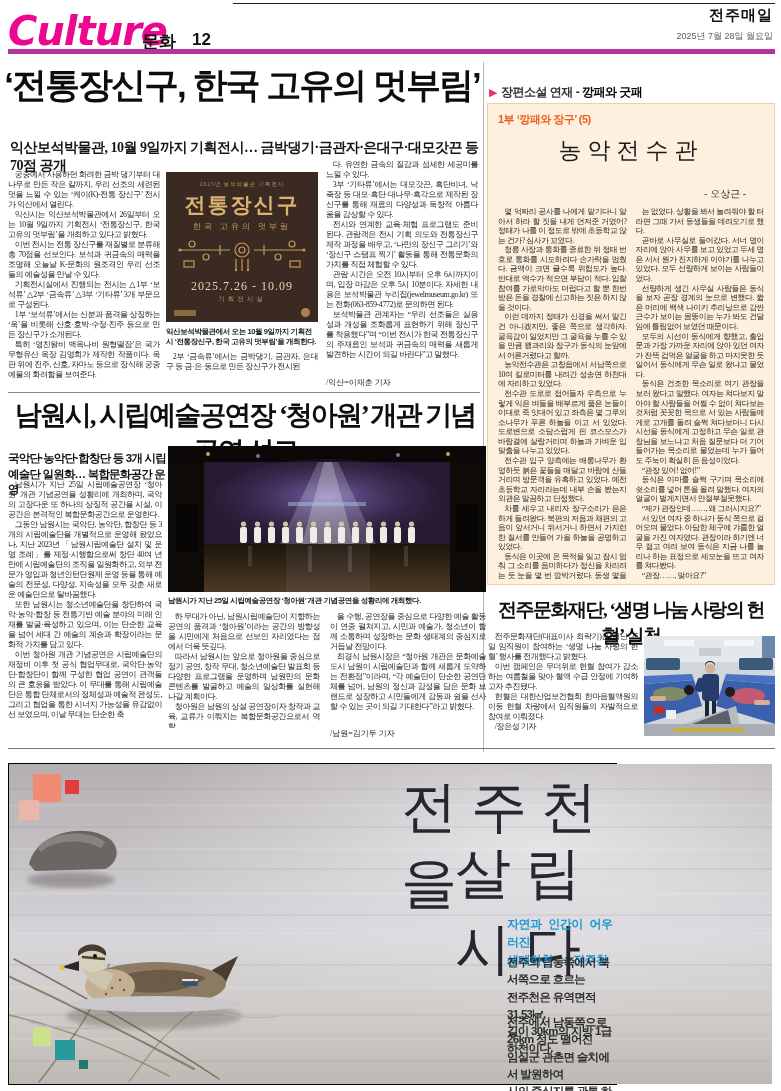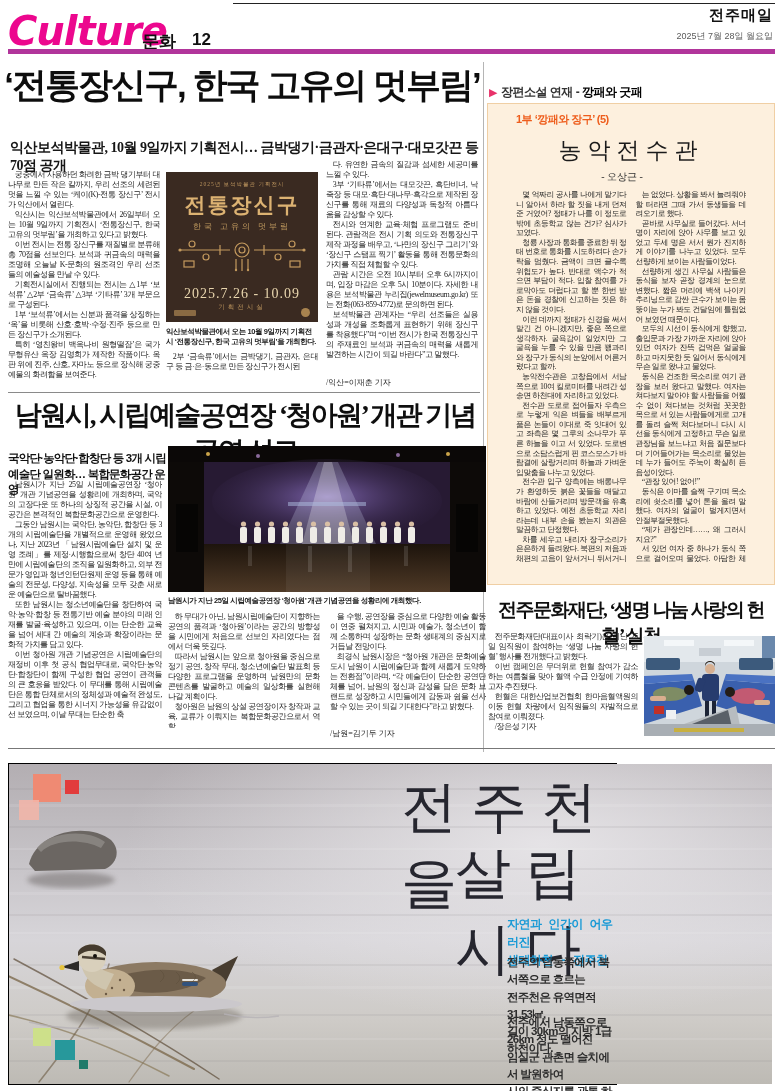--- a/index.html
+++ b/index.html
@@ -30,40 +30,40 @@
   .caption{font-size:7.5px;line-height:1.3;color:#222;font-weight:bold;
         font-family:"Liberation Sans","DejaVu Sans",sans-serif;letter-spacing:-0.4px}
   .byline-abs{position:absolute;font-size:8px;color:#1d1d1d;text-align:left}
 
   
   .poster{position:absolute;left:166px;top:172px;width:152px;height:150px;background:#3a2a21;
         text-align:center;color:#d9b06d;overflow:hidden}
   .poster-top{font-size:5.5px;color:#b9925c;margin-top:9px;letter-spacing:1px}
   .poster-title{font-size:21px;font-weight:bold;letter-spacing:2px;color:#dcb272;margin-top:3px}
   .poster-sub{font-size:8px;color:#c39c60;letter-spacing:3px;margin-top:2px}
-  .poster-date{font-size:14px;color:#e9d6ae;letter-spacing:1px;margin-top:9px}
+  .poster-date{font-size:12px;color:#e9d6ae;letter-spacing:1px;margin-top:2px}
   .poster-venue{font-size:6.5px;color:#b9925c;letter-spacing:3px;margin-top:1px}
   .poster-logos{position:absolute;bottom:5px;left:8px;right:8px;display:flex;justify-content:space-between;align-items:center}
   .poster-logo-l{width:22px;height:6px;background:#8a6a43;border-radius:1px}
   .poster-logo-r{width:9px;height:9px;background:#a8834f;border-radius:50%}
 
   .hrule{position:absolute;height:1px;background:#8a8a8a}
   .vrule{position:absolute;width:1px;background:#b5b5b5}
 
   
   .novel-kicker{position:absolute;left:489px;top:84px;font-size:12px;font-weight:bold;color:#333;
         font-family:"Liberation Sans","DejaVu Sans",sans-serif;letter-spacing:-0.5px}
   .novel-kicker .arrow{color:#e8326a;font-size:11px;margin-right:4px}
   .novel-kicker b{color:#000}
   .novel-box{position:absolute;left:487px;top:103px;width:288px;height:482px;
-        background:#fdf0de;border:1px solid #f0cfa4;box-sizing:border-box;padding:8px 28px}
+        background:#fdf0de;border:1px solid #f0cfa4;box-sizing:border-box;padding:8px 10px}
   .novel-part{font-size:11px;font-weight:bold;color:#ee5d1c;
         font-family:"Liberation Sans","DejaVu Sans",sans-serif;letter-spacing:-0.5px}
   .novel-title{text-align:center;font-size:23px;letter-spacing:6px;color:#1a1a1a;margin-top:8px}
-  .novel-author{text-align:center;font-size:10px;color:#333;margin:4px 18px 6px 0}
+  .novel-author{text-align:right;font-size:10px;color:#333;margin:21px 18px 6px 0}
   .novel-cols{display:flex;gap:9px;height:372px;overflow:hidden}
   .novel-col{width:129px;height:372px;overflow:hidden}
   .novel-col p{margin:0;text-indent:0.8em;font-size:7.8px;line-height:1.23;
         letter-spacing:-0.4px;color:#242424;text-align:justify}
 
   
   .nw-headline{position:absolute;left:4px;top:397px;width:482px;text-align:center;
         font-weight:bold;font-size:27px;letter-spacing:-2px;color:#0e0e0e}
   .nw-subhead{position:absolute;left:8px;top:451px;width:158px;font-size:11.5px;font-weight:bold;
         color:#111;line-height:1.35;letter-spacing:-0.8px;white-space:pre-line;

